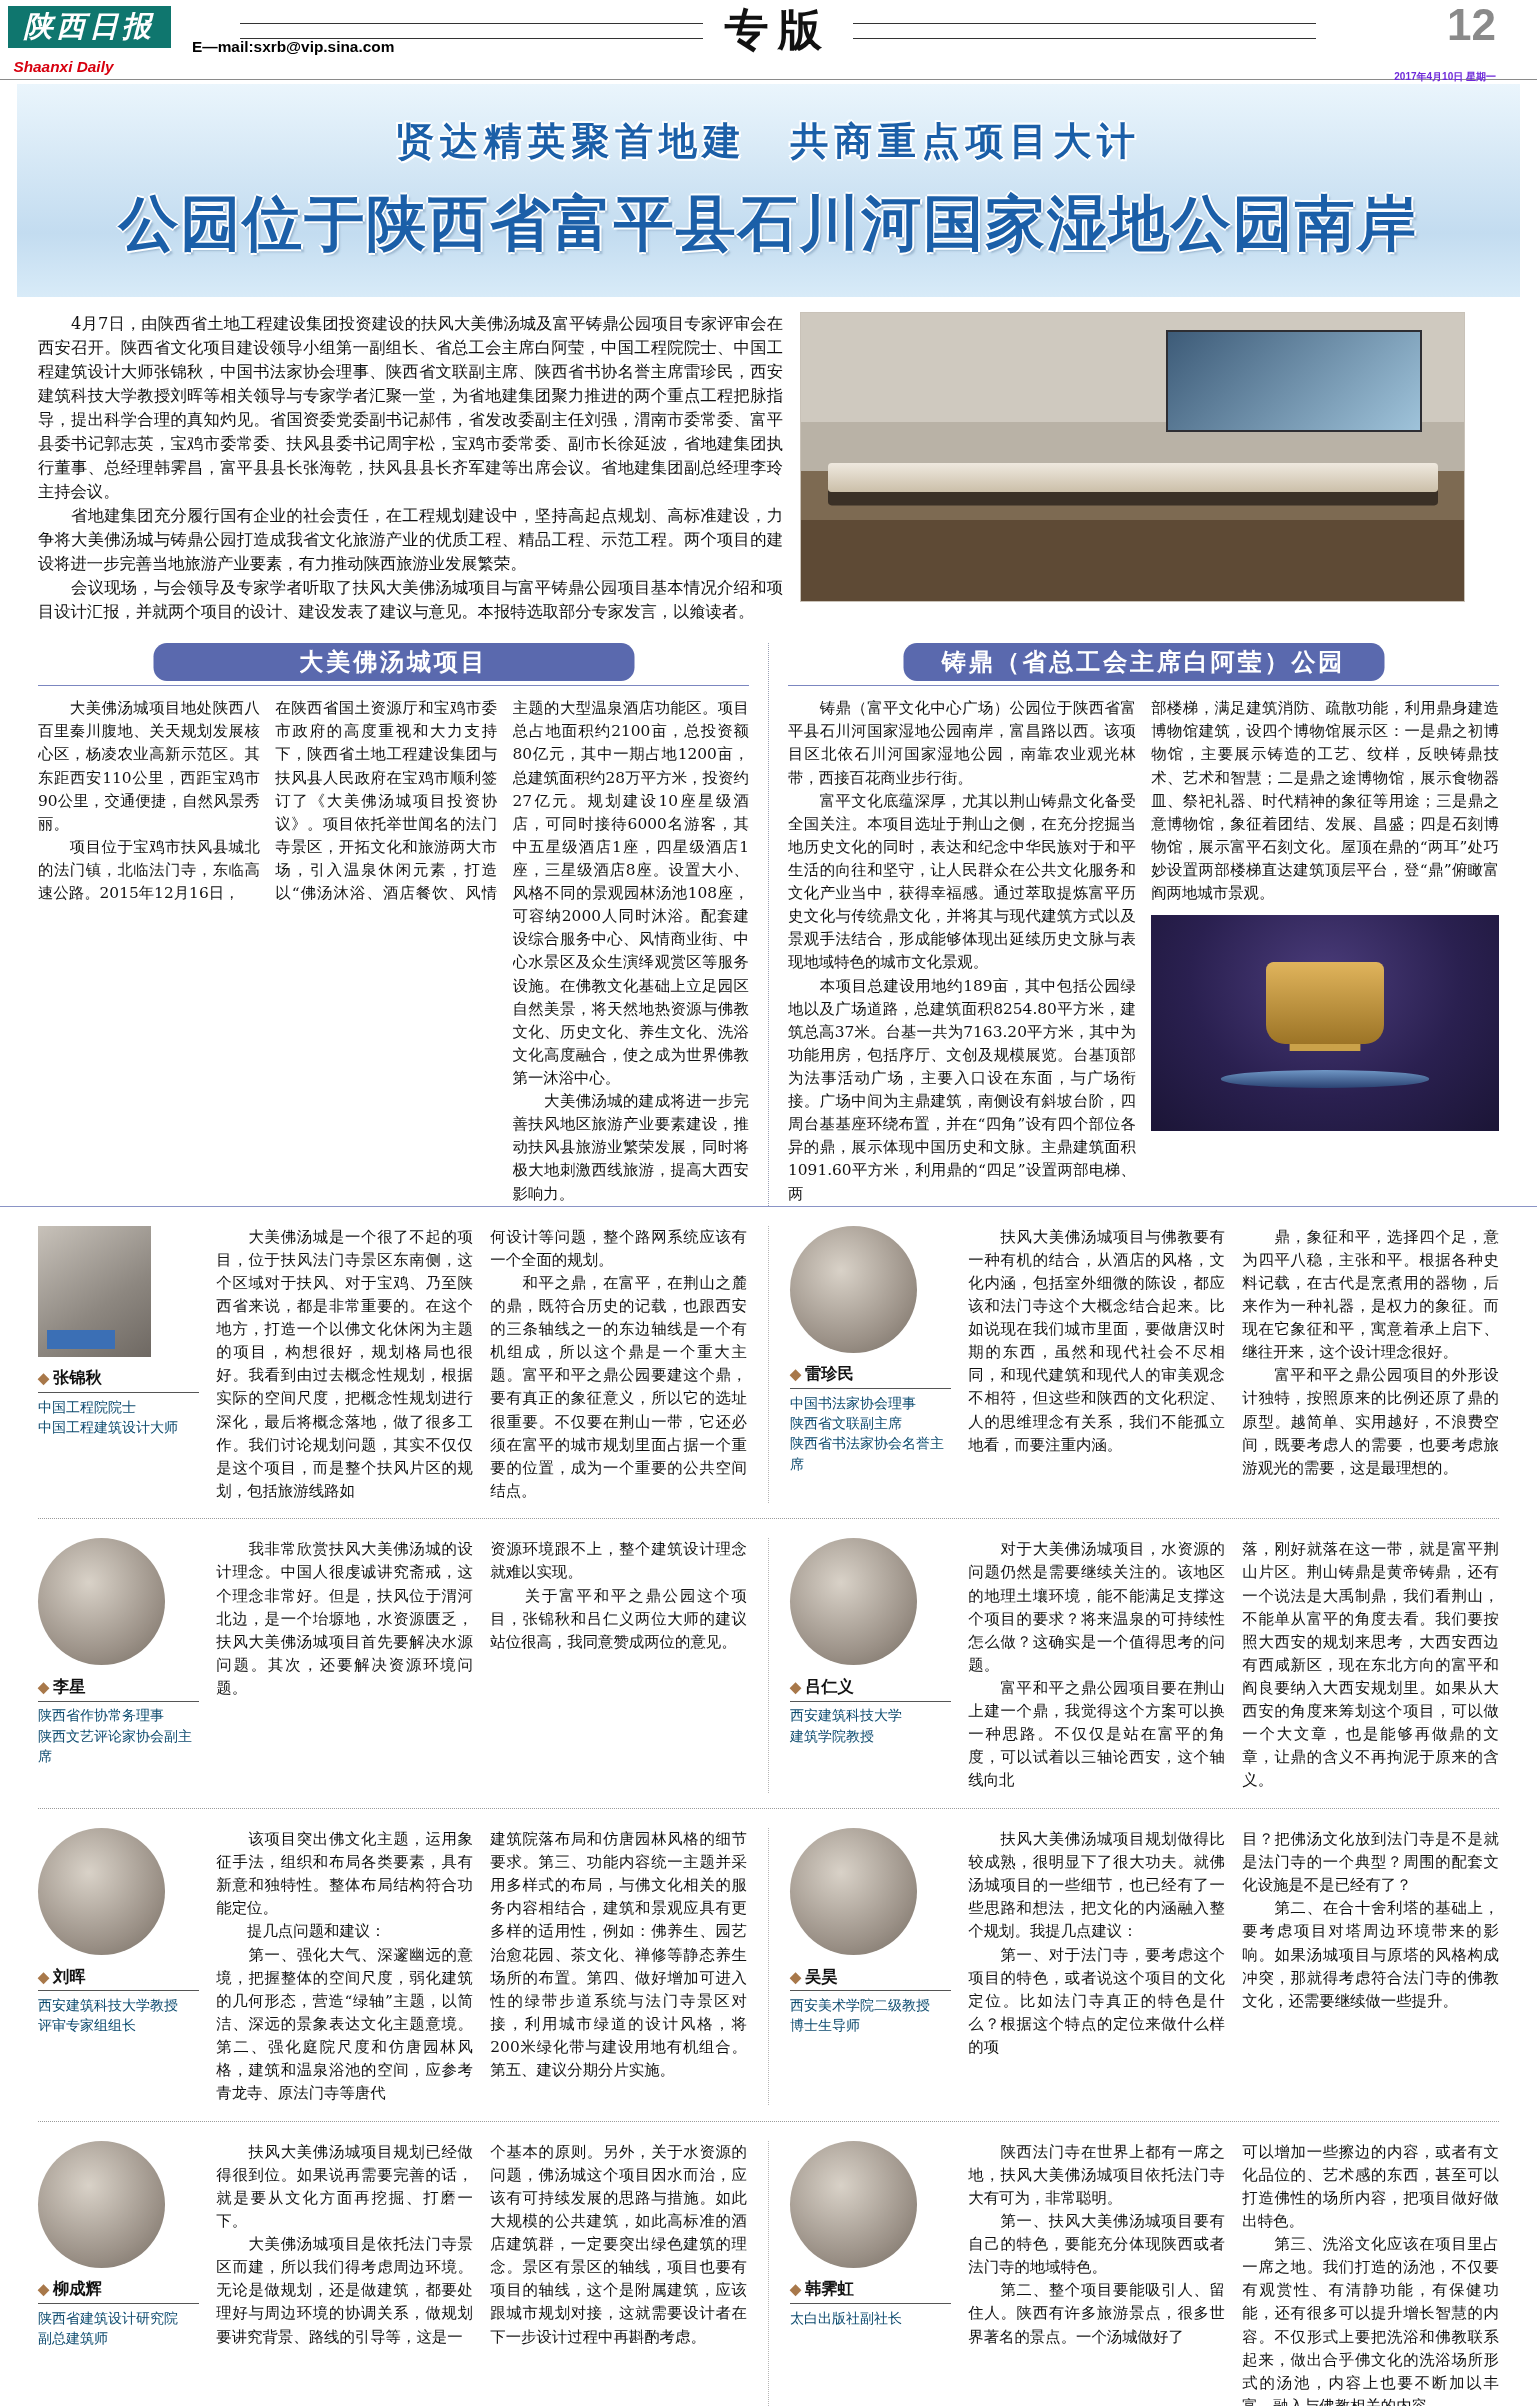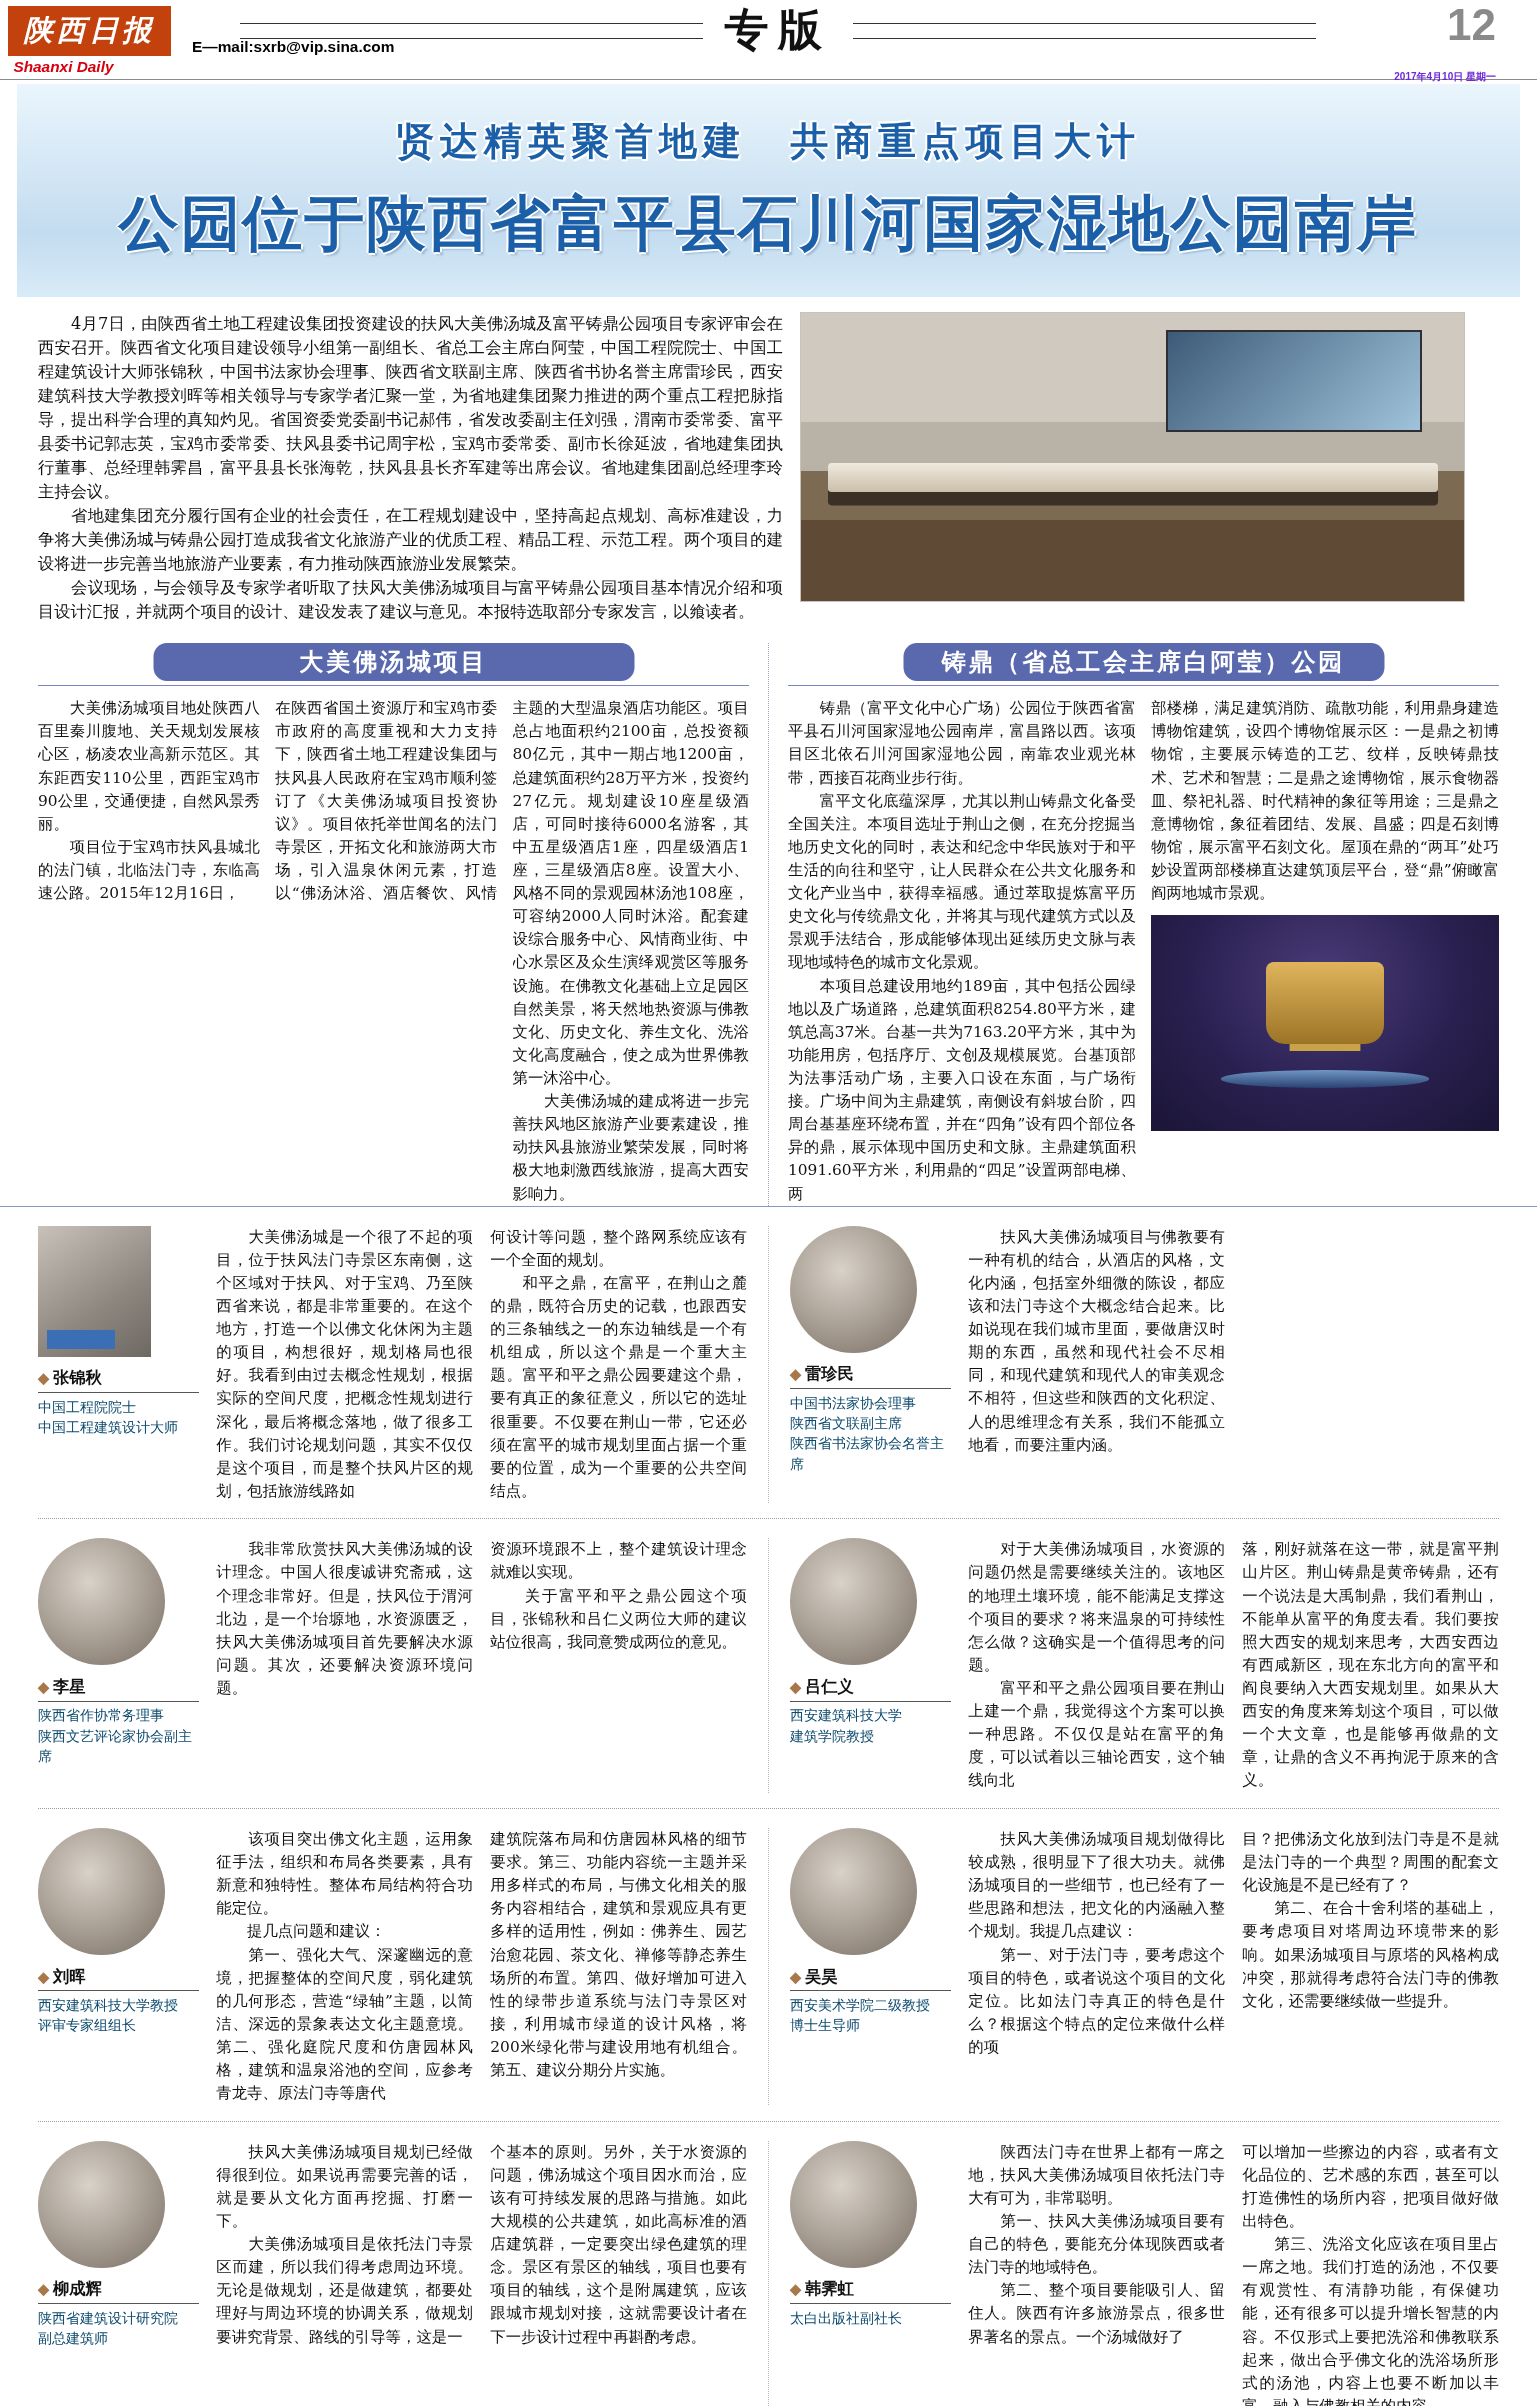--- a/index.html
+++ b/index.html
@@ -1,21 +1,21 @@
 <!DOCTYPE html>
 <html><head>
 <meta charset="utf-8">
 <style>
   html,body{margin:0;padding:0;background:#ffffff;}
   body{width:1537px;font-family:"Liberation Sans",sans-serif;color:#111;}
   .page{width:1537px;height:2407px;overflow:hidden;position:relative;background:#fff;}
 
   
   .masthead{position:relative;height:79px;border-bottom:1px solid #8a8a8a;}
-  .logo-box{position:absolute;left:7.7px;top:5.8px;width:163px;height:50px;background:#c2410c;
+  .logo-box{position:absolute;left:7.7px;top:5.8px;width:163px;height:42px;background:#0f766e;
             display:flex;align-items:center;justify-content:center;}
   .logo-main{color:#fff;font-weight:bold;font-size:29px;font-style:italic;letter-spacing:3.8px;
              font-family:"DejaVu Serif",serif;}
   .logo-sub{position:absolute;left:13.4px;top:58px;color:#d7000f;font-weight:bold;font-size:15.4px;font-style:italic;}
   .email{position:absolute;left:192px;top:38px;font-weight:bold;font-size:15.4px;color:#000;}
   .sec-title-wrap{position:absolute;left:240px;top:1.9px;width:1076px;height:58px;display:flex;align-items:center;}
   .rule{flex:1;height:13.4px;border-top:1px solid #333;border-bottom:1px solid #333;}
   .banner{font-size:44px;font-weight:bold;margin:0 21px;letter-spacing:9.6px;font-family:"DejaVu Serif",serif;}
   .page-meta{position:absolute;right:41px;top:0;text-align:right;}
   .pagenum{font-size:44px;font-weight:bold;color:#8a8a8a;line-height:50px;}
@@ -180,20 +180,22 @@
         <div>
           <div class="photo circ"></div>
           <div class="caption">
             <span class="cap-name"><span class="diam">◆</span><span>雷珍民</span></span>
             <span class="cap-titles">中国书法家协会理事
 陕西省文联副主席
 陕西省书法家协会名誉主席</span>
           </div>
         </div>
         <div class="expert-col">　　扶风大美佛汤城项目与佛教要有一种有机的结合，从酒店的风格，文化内涵，包括室外细微的陈设，都应该和法门寺这个大概念结合起来。比如说现在我们城市里面，要做唐汉时期的东西，虽然和现代社会不尽相同，和现代建筑和现代人的审美观念不相符，但这些和陕西的文化积淀、人的思维理念有关系，我们不能孤立地看，而要注重内涵。</div>
+        <div class="expert-col">　　鼎，象征和平，选择四个足，意为四平八稳，主张和平。根据各种史料记载，在古代是烹煮用的器物，后来作为一种礼器，是权力的象征。而现在它象征和平，寓意着承上启下、继往开来，这个设计理念很好。
+　　富平和平之鼎公园项目的外形设计独特，按照原来的比例还原了鼎的原型。越简单、实用越好，不浪费空间，既要考虑人的需要，也要考虑旅游观光的需要，这是最理想的。</div>
       </div>
     </div>
 
     <div class="expert-row">
       <div class="expert-block">
         <div>
           <div class="photo circ"></div>
           <div class="caption">
             <span class="cap-name"><span class="diam">◆</span><span>李星</span></span>
             <span class="cap-titles">陕西省作协常务理事

